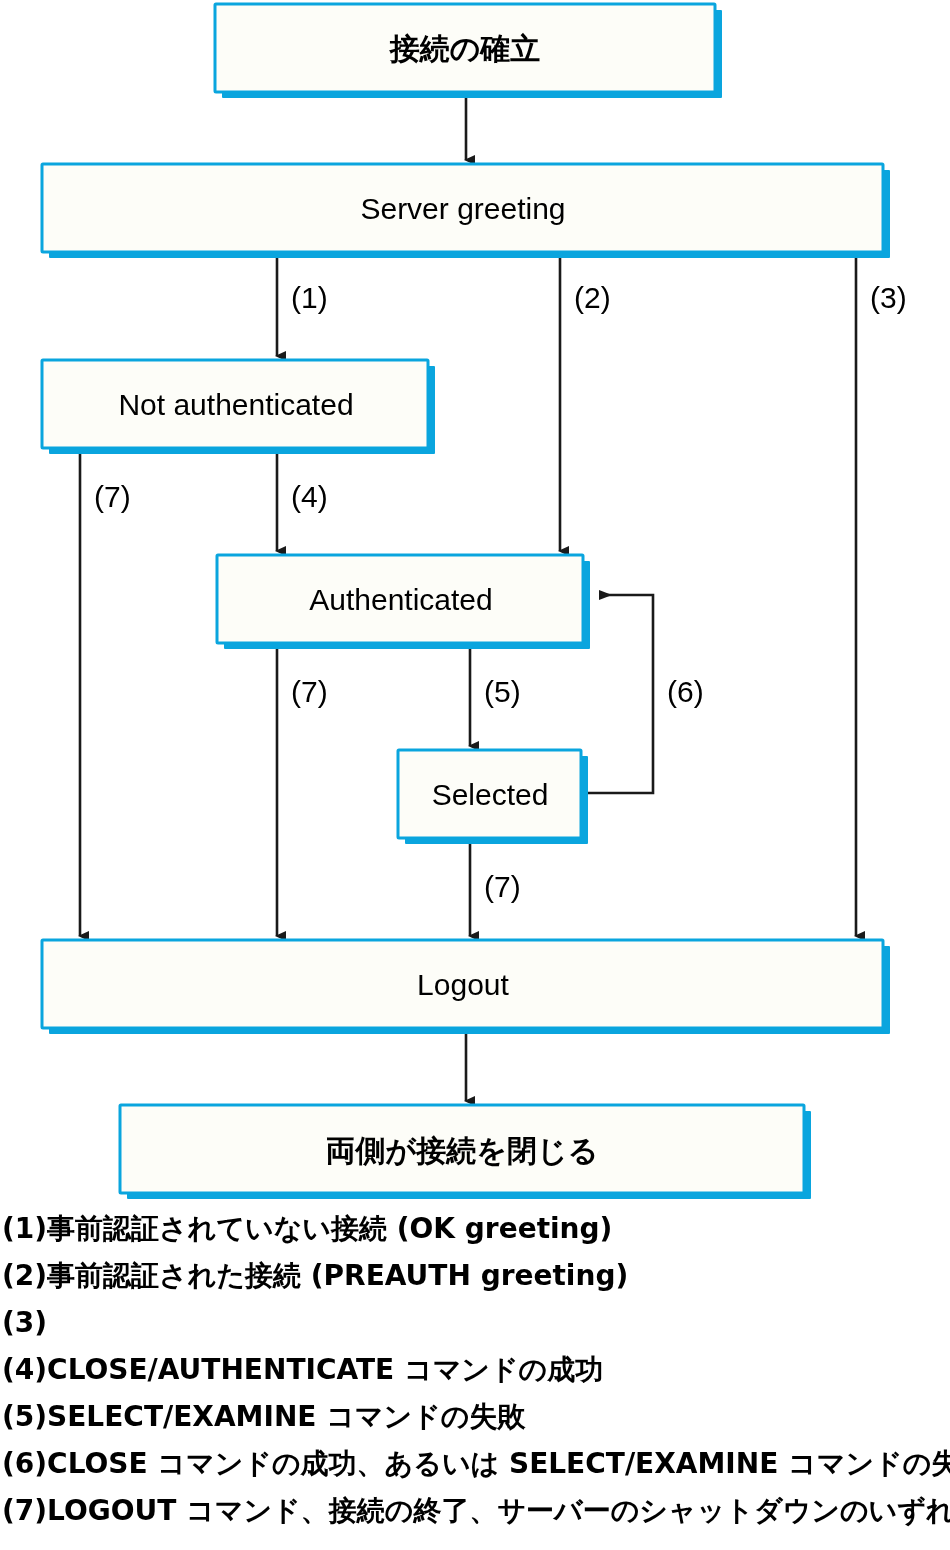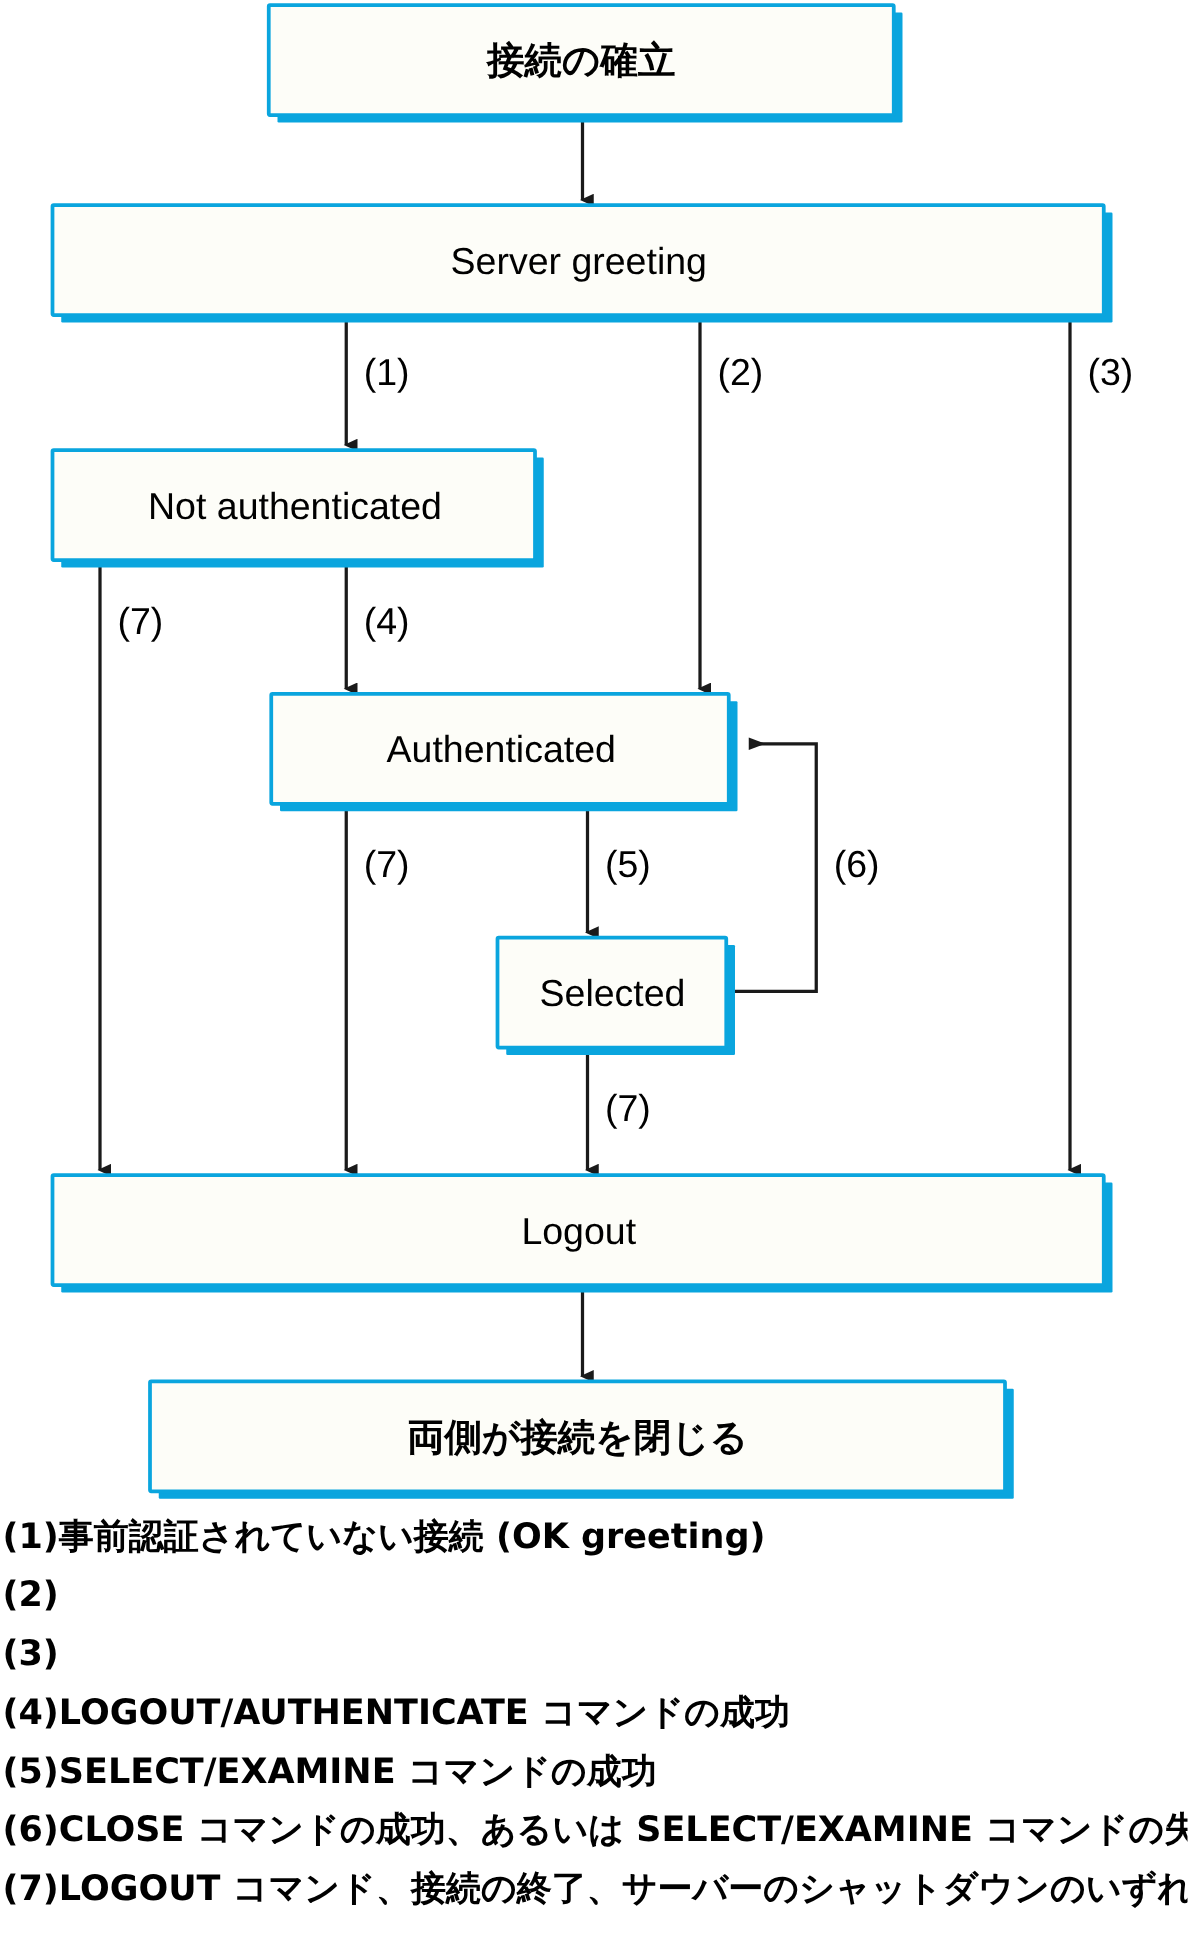--- a/index.html
+++ b/index.html
@@ -195,31 +195,32 @@
     </g>
   </svg>
 
   <div class="legend">
     <div class="legend-row">
       <span class="legend-marker">(1)</span>
       <span class="legend-text">事前認証されていない接続 (OK greeting)</span>
     </div>
     <div class="legend-row">
       <span class="legend-marker">(2)</span>
+      <span class="legend-text">事前認証された接続 (PREAUTH greeting)</span>
     </div>
     <div class="legend-row">
       <span class="legend-marker">(3)</span>
     </div>
     <div class="legend-row">
       <span class="legend-marker">(4)</span>
-      <span class="legend-text">LOGOUT/AUTHENTICATE コマンドの成功</span>
+      <span class="legend-text">CLOSE/AUTHENTICATE コマンドの成功</span>
     </div>
     <div class="legend-row">
       <span class="legend-marker">(5)</span>
-      <span class="legend-text">SELECT/EXAMINE コマンドの成功</span>
+      <span class="legend-text">SELECT/EXAMINE コマンドの失敗</span>
     </div>
     <div class="legend-row">
       <span class="legend-marker">(6)</span>
       <span class="legend-text">CLOSE コマンドの成功、あるいは SELECT/EXAMINE コマンドの失敗</span>
     </div>
     <div class="legend-row">
       <span class="legend-marker">(7)</span>
       <span class="legend-text">LOGOUT コマンド、接続の終了、サーバーのシャットダウンのいずれか</span>
     </div>
   </div>

